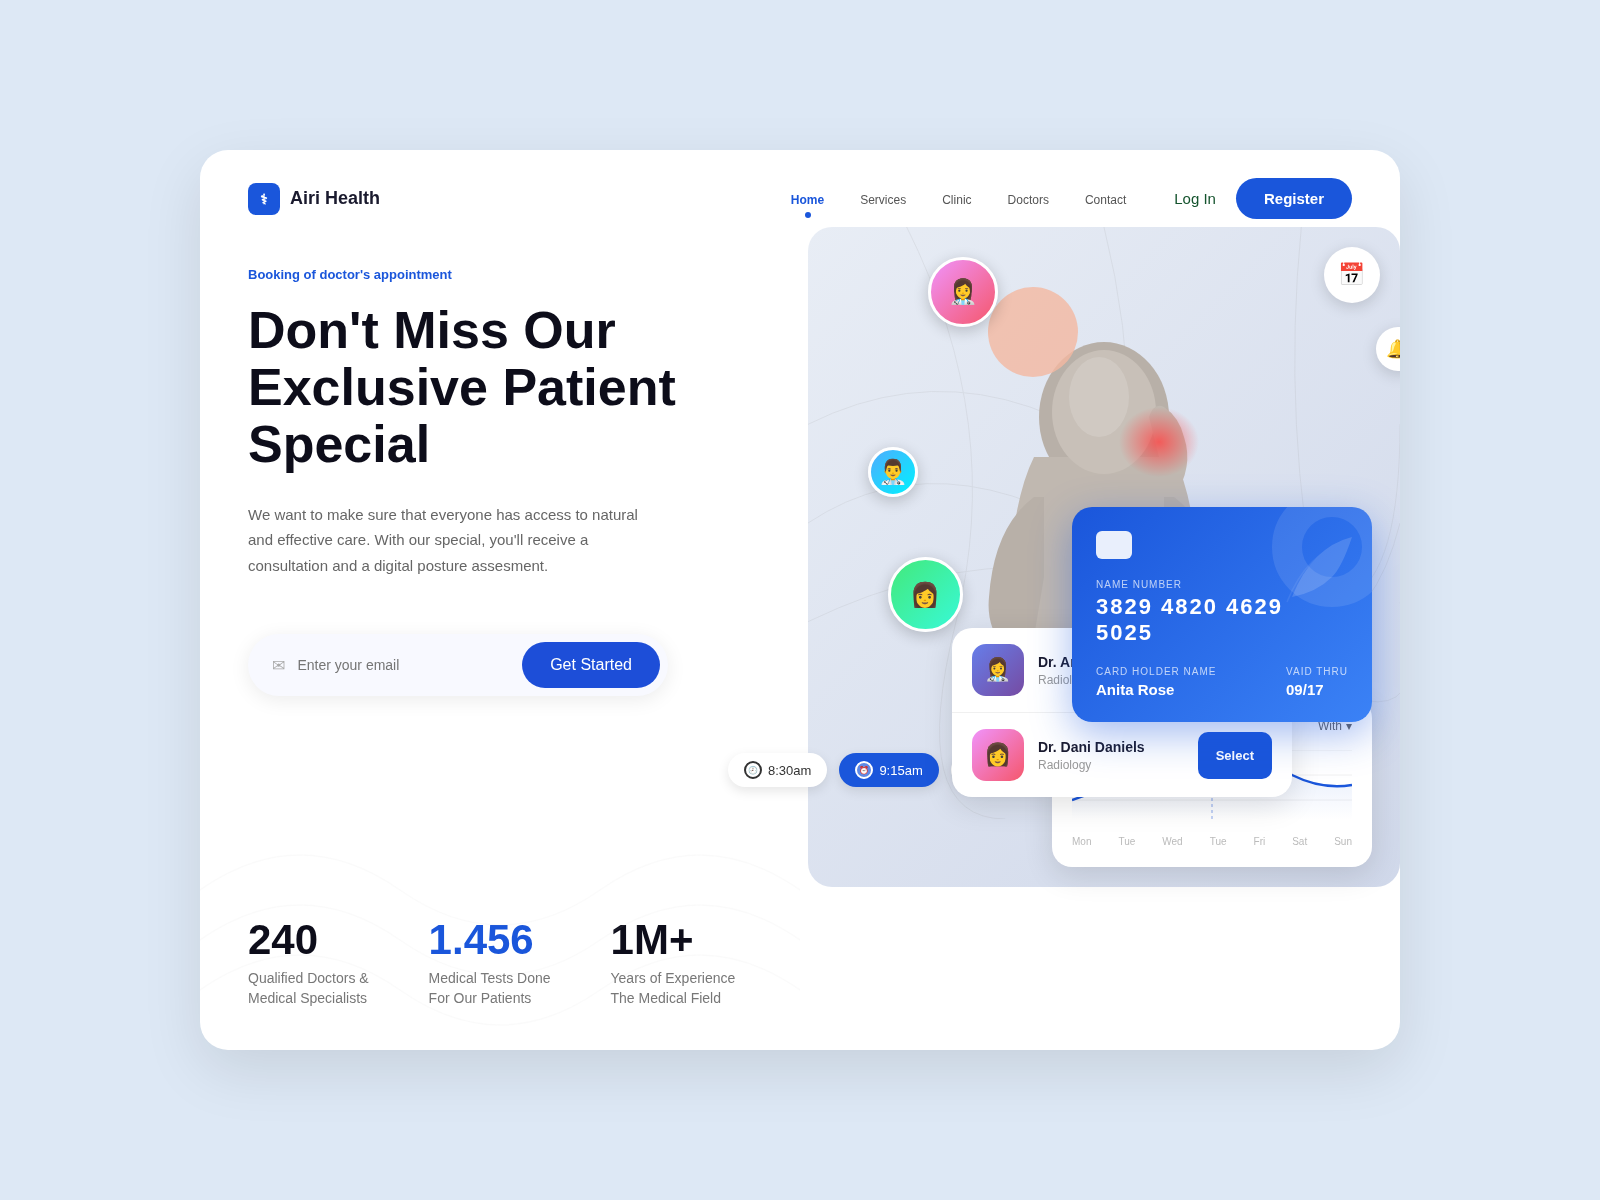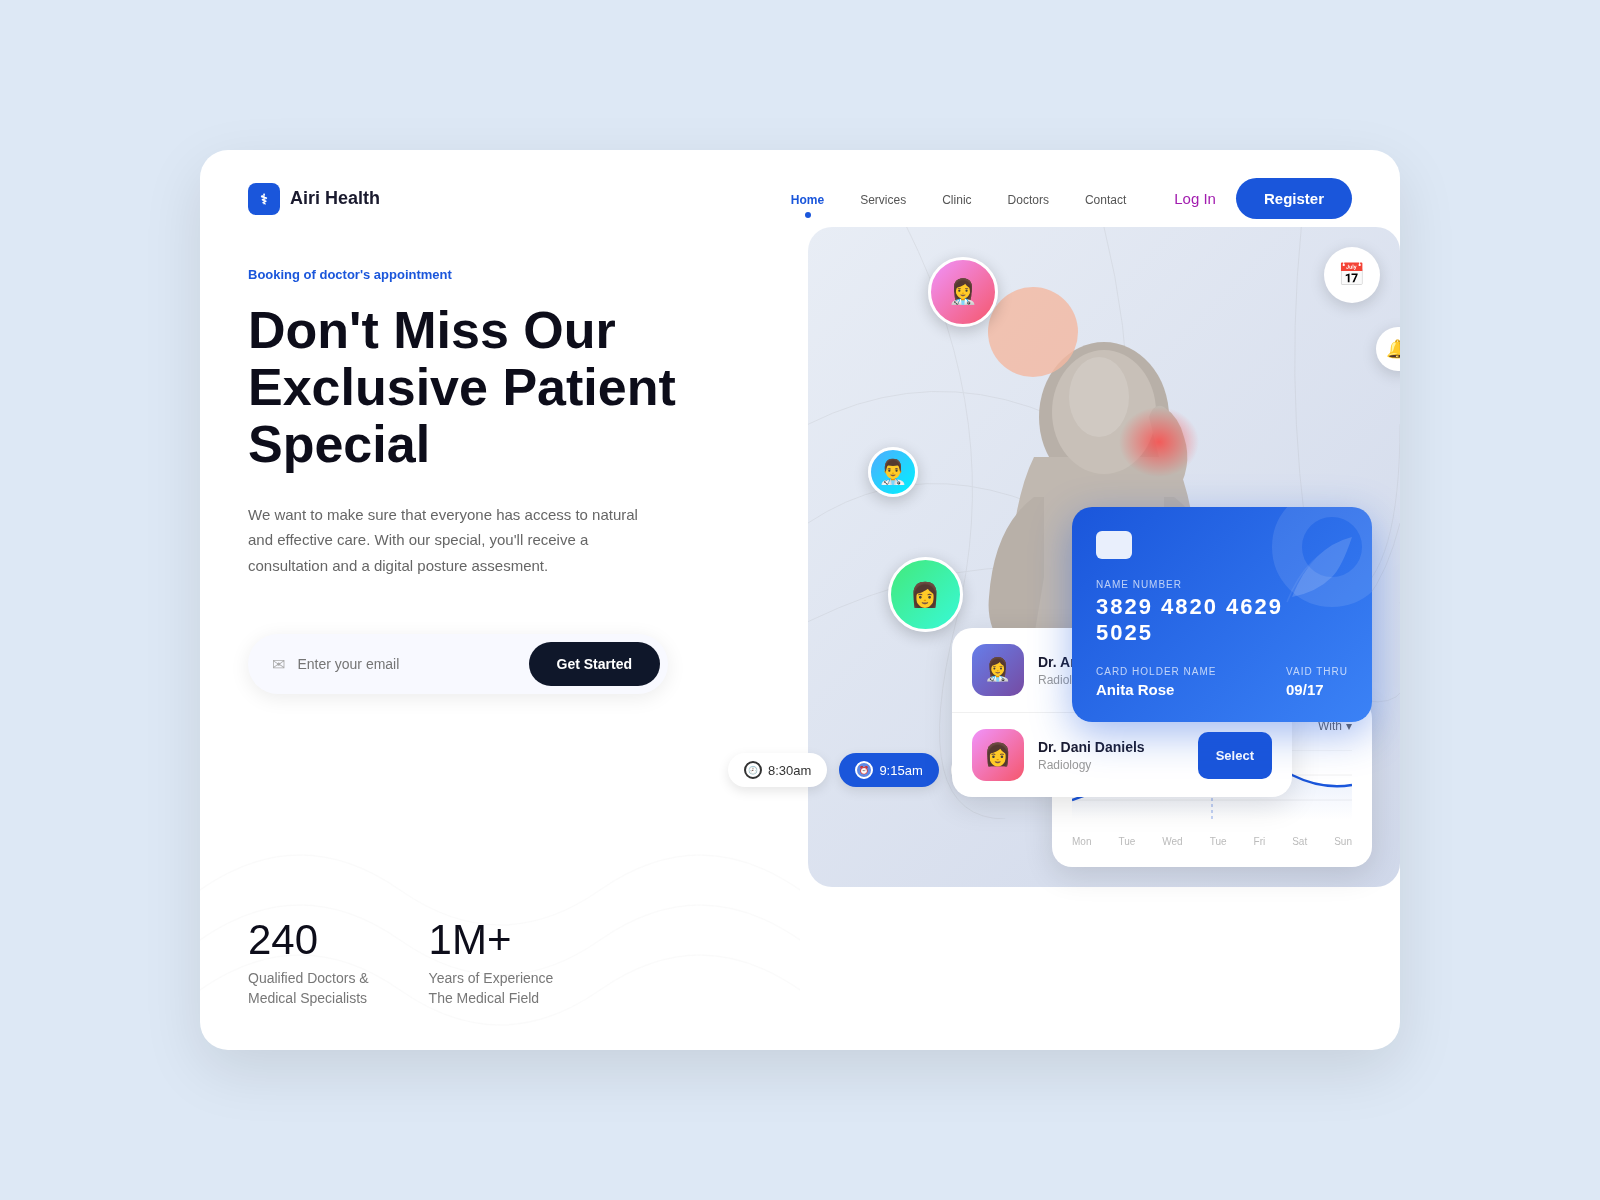--- a/index.html
+++ b/index.html
@@ -77,21 +77,21 @@
       transform: translateX(-50%);
     }
     .nav-actions {
       display: flex;
       align-items: center;
       gap: 20px;
     }
     .btn-login {
       background: none;
       border: none;
-      color: #a21caf;
+      color: #14532d;
       font-size: 15px;
       font-weight: 500;
       cursor: pointer;
     }
     .btn-register {
       background: #1a56db;
       color: white;
       border: none;
       border-radius: 50px;
       padding: 12px 28px;
@@ -149,27 +149,27 @@
     }
     .email-input {
       flex: 1;
       border: none;
       background: none;
       font-size: 14px;
       color: #333;
       outline: none;
     }
     .btn-get-started {
-      background: #0f172a;
+      background: #1d4ed8;
       color: white;
       border: none;
       border-radius: 50px;
       padding: 14px 28px;
-      font-size: 14px;
-      font-weight: 700;
+      font-size: 16px;
+      font-weight: 400;
       cursor: pointer;
       white-space: nowrap;
     }
 
     
     .hero-right {
       flex: 1;
       position: relative;
     }
     .hero-image-bg {
@@ -286,21 +286,21 @@
     .stats {
       display: flex;
       padding: 32px 48px;
       gap: 60px;
       position: relative;
       z-index: 5;
     }
     .stat-item { }
     .stat-number {
       font-size: 42px;
-      font-weight: 400;
+      font-weight: 700;
       color: #0d0d1a;
       line-height: 1;
       margin-bottom: 8px;
     }
     .stat-number.blue { color: #1a56db; }
     .stat-label {
       color: #777;
       font-size: 14px;
       line-height: 1.4;
     }
@@ -708,18 +708,22 @@
     <svg class="bg-waves" viewBox="0 0 600 300" fill="none">
       <path d="M0 150 Q100 80 200 150 T400 150 T600 150" stroke="#ccc" stroke-width="1.5" fill="none"></path>
       <path d="M0 200 Q100 130 200 200 T400 200 T600 200" stroke="#ccc" stroke-width="1.5" fill="none"></path>
       <path d="M0 250 Q100 180 200 250 T400 250 T600 250" stroke="#ccc" stroke-width="1.5" fill="none"></path>
     </svg>
     <div class="stat-item">
       <div class="stat-number">240</div>
       <div class="stat-label">Qualified Doctors &amp;<br>Medical Specialists</div>
     </div>
     <div class="stat-item">
+      <div class="stat-number blue">1.456</div>
+      <div class="stat-label">Medical Tests Done<br>For Our Patients</div>
+    </div>
+    <div class="stat-item">
       <div class="stat-number">1M+</div>
       <div class="stat-label">Years of Experience<br>The Medical Field</div>
     </div>
   </div>
 
 </div>
 
 </body></html>

